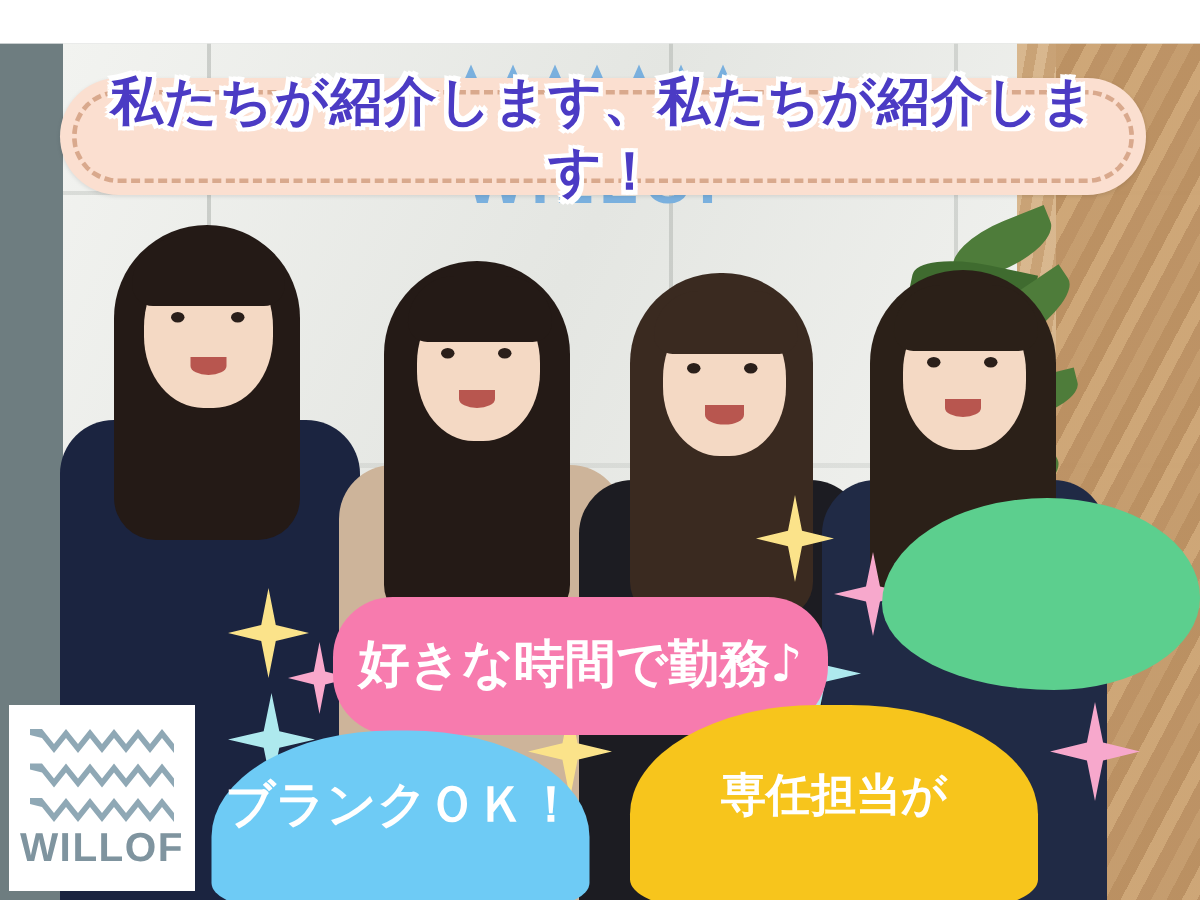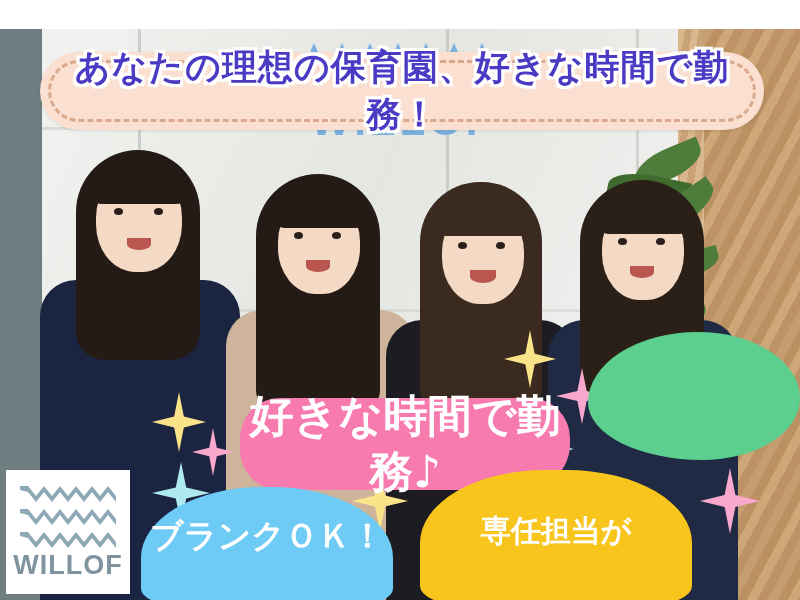--- a/index.html
+++ b/index.html
@@ -55,22 +55,22 @@
       text-shadow:
         3px 0 0 #fff,-3px 0 0 #fff,0 3px 0 #fff,0 -3px 0 #fff,
         2px 2px 0 #fff,-2px 2px 0 #fff,2px -2px 0 #fff,-2px -2px 0 #fff,
         3px 3px 0 #fff,-3px 3px 0 #fff,3px -3px 0 #fff,-3px -3px 0 #fff;}
 
   
   .bubble{position:absolute;display:flex;align-items:center;justify-content:center;
       text-align:center;color:#ffffff;font-family:"DejaVu Sans",sans-serif;font-weight:700;line-height:1.28;}
   .b-green{left:588px;top:332px;width:212px;height:128px;background:#5CCF8E;
       border-radius:52% 48% 46% 54%/55% 52% 48% 45%;font-size:31px;}
-  .b-pink{left:240px;top:398px;width:330px;height:92px;background:#F77BAE;
-      border-radius:40px 40px 46px 40px;font-size:44px;}
+  .b-pink{left:222px;top:398px;width:330px;height:92px;background:#F77BAE;
+      border-radius:40px 40px 46px 40px;font-size:34px;}
   .b-blue{left:141px;top:487px;width:252px;height:118px;background:#6ECBF5;
       border-radius:48% 48% 14% 14%/60% 60% 14% 14%;font-size:33px;}
   .b-yellow{left:420px;top:470px;width:272px;height:135px;background:#F7C51C;
       border-radius:46% 46% 16% 16%/54% 54% 14% 14%;font-size:30px;}
 
   
   .spark{position:absolute;
       clip-path:polygon(50% 0%,59% 41%,100% 50%,59% 59%,50% 100%,41% 59%,0% 50%,41% 41%);}
 
   
@@ -181,21 +181,21 @@
   </div>
 
   <div class="bubble b-yellow">
     <span style="position:relative;top:-6px;text-align:right;">
       <span>専任担当が</span><br>
     </span>
   </div>
 
   <div class="banner">
     <div class="banner-dash"></div>
-    <div class="banner-text">あなたの理想の保育園、好きな時間で勤務！</div>
+    <div class="banner-text">私たちが紹介します、私たちが紹介します！</div>
   </div>
 
   <div class="corner-logo">
     <svg class="cl-zigs" viewBox="0 0 96 62" preserveAspectRatio="none">
       <g fill="#8FA8B5">
         <polygon points="0,4 0,0 8,0 16,10 24,0 32,10 40,0 48,10 56,0 64,10 72,0 80,10 88,0 96,10 96,16 88,6 80,16 72,6 64,16 56,6 48,16 40,6 32,16 24,6 16,16 8,6"></polygon>
         <polygon points="0,27 0,23 8,23 16,33 24,23 32,33 40,23 48,33 56,23 64,33 72,23 80,33 88,23 96,33 96,39 88,29 80,39 72,29 64,39 56,29 48,39 40,29 32,39 24,29 16,39 8,29"></polygon>
         <polygon points="0,50 0,46 8,46 16,56 24,46 32,56 40,46 48,56 56,46 64,56 72,46 80,56 88,46 96,56 96,62 88,52 80,62 72,52 64,62 56,52 48,62 40,52 32,62 24,52 16,62 8,52"></polygon>
       </g>
     </svg>

